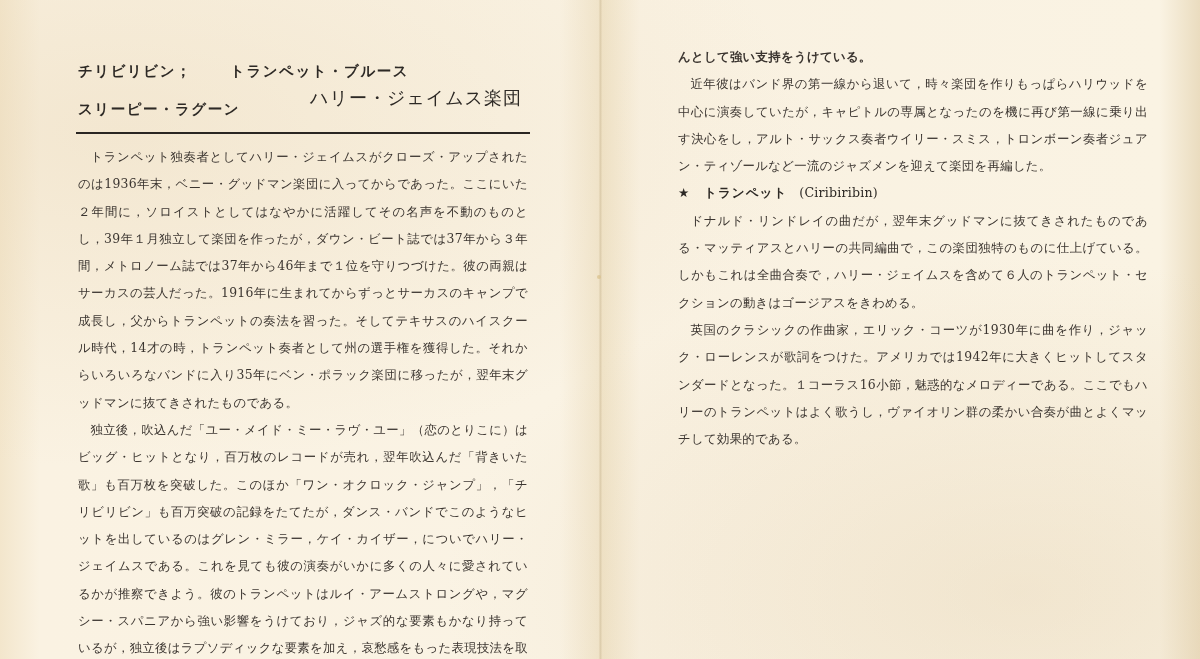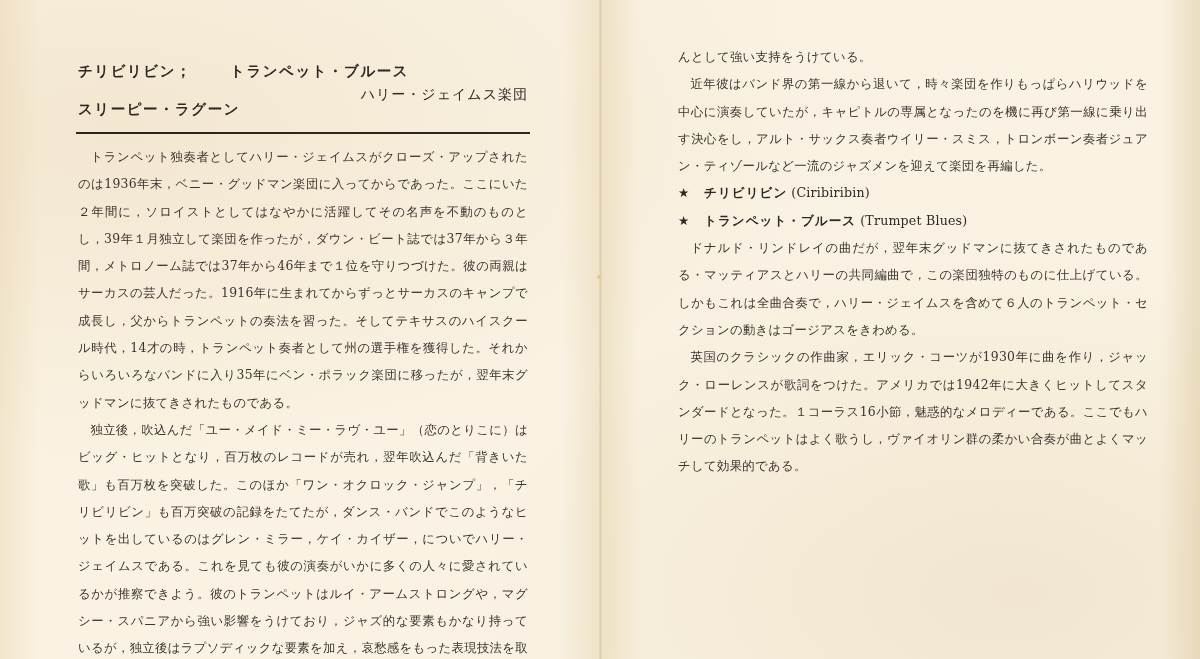--- a/index.html
+++ b/index.html
@@ -25,51 +25,51 @@
   .page-right { left: 678px; width: 470px; }
 
   .title-block { position: absolute; left: 0; top: 46px; width: 450px; height: 60px; }
   .title-line1 {
     position: absolute; left: 0; top: 0;
     font-family: "DejaVu Sans", "Liberation Sans", sans-serif;
     font-weight: bold; font-size: 14.5px; letter-spacing: 1.5px; color: #2d2925;
   }
   .title-line1 .t2 { margin-left: 38px; }
   .title-artist {
-    position: absolute; right: 0; top: 24px;
+    position: absolute; right: 6px; top: 24px;
     font-family: "DejaVu Sans", "Liberation Sans", sans-serif;
-    font-size: 14px; letter-spacing: 1px; color: #2d2925;
+    font-size: 18px; letter-spacing: 1px; color: #2d2925;
   }
   .title-line2 {
     position: absolute; left: 0; top: 38px;
     font-family: "DejaVu Sans", "Liberation Sans", sans-serif;
     font-weight: bold; font-size: 14.5px; letter-spacing: 1.5px; color: #2d2925;
   }
   .rule {
     position: absolute; left: -2px; top: 116px; width: 454px; height: 2px;
     background: #2a2622;
   }
 
   .text p {
     margin: 0; font-size: 12.4px; line-height: 27.3px; text-align: justify;
     text-indent: 1em; letter-spacing: 0.3px;
   }
-  .text p.noindent { text-indent: 0; }
+  .text p.noindent { text-indent: 0; font-weight: bold; }
   .left-body { position: absolute; left: 0; top: 127px; width: 450px; }
   .right-body { position: absolute; left: 0; top: 43px; width: 470px; }
 
   .song-head {
     margin: 0; font-size: 12.6px; line-height: 27.3px; color: #2d2925;
     font-family: "DejaVu Sans", "Liberation Sans", sans-serif; font-weight: bold;
     letter-spacing: 1px;
   }
   .song-head .star { display: inline-block; width: 26px; }
   .song-head .en {
     font-family: "DejaVu Serif", "Liberation Serif", serif; font-weight: normal;
-    letter-spacing: 0.2px; margin-left: 4px;
+    letter-spacing: 0.2px; margin-left: 12px;
   }
   .speck { position: absolute; width: 4px; height: 4px; border-radius: 50%; background: #d8c08a; opacity: 0.7; }
 </style>
 </head>
 <body>
 
 <div class="spread">
   <div class="fold"></div>
   <div class="speck" style="left:597px;top:275px;"></div>
 
@@ -88,24 +88,21 @@
       <p>独立後，吹込んだ「ユー・メイド・ミー・ラヴ・ユー」（恋のとりこに）はビッグ・ヒットとなり，百万枚のレコードが売れ，翌年吹込んだ「背きいた歌」も百万枚を突破した。このほか「ワン・オクロック・ジャンプ」，「チリビリビン」も百万突破の記録をたてたが，ダンス・バンドでこのようなヒットを出しているのはグレン・ミラー，ケイ・カイザー，についでハリー・ジェイムスである。これを見ても彼の演奏がいかに多くの人々に愛されているかが推察できよう。彼のトランペットはルイ・アームストロングや，マグシー・スパニアから強い影響をうけており，ジャズ的な要素もかなり持っているが，独立後はラプソディックな要素を加え，哀愁感をもった表現技法を取り入れたりして，スウィング・スタイルとしての良さはかなりくずれたが，大衆からはいぜ</p>
     </div>
   </div>
 
   <div class="page page-right">
     <div class="right-body text">
       <p class="noindent">んとして強い支持をうけている。</p>
       <p>近年彼はバンド界の第一線から退いて，時々楽団を作りもっぱらハリウッドを中心に演奏していたが，キャピトルの専属となったのを機に再び第一線に乗り出す決心をし，アルト・サックス奏者ウイリー・スミス，トロンボーン奏者ジュアン・ティゾールなど一流のジャズメンを迎えて楽団を再編した。</p>
 
       <div class="song-head">
-        <span class="star">★</span><span>チリビリビン</span><span class="en">(Ciribiribin)</span>
+        <span class="star">★</span><span>トランペット</span><span class="en">(Ciribiribin)</span>
       </div>
 
-      <div class="song-head">
-        <span class="star">★</span><span>トランペット・ブルース</span><span class="en">(Trumpet Blues)</span>
-      </div>
       <p>ドナルド・リンドレイの曲だが，翌年末グッドマンに抜てきされたものである・マッティアスとハリーの共同編曲で，この楽団独特のものに仕上げている。しかもこれは全曲合奏で，ハリー・ジェイムスを含めて６人のトランペット・セクションの動きはゴージアスをきわめる。</p>
 
       <p>英国のクラシックの作曲家，エリック・コーツが1930年に曲を作り，ジャック・ローレンスが歌詞をつけた。アメリカでは1942年に大きくヒットしてスタンダードとなった。１コーラス16小節，魅惑的なメロディーである。ここでもハリーのトランペットはよく歌うし，ヴァイオリン群の柔かい合奏が曲とよくマッチして効果的である。</p>
     </div>
   </div>
 </div>
 
 </body></html>

